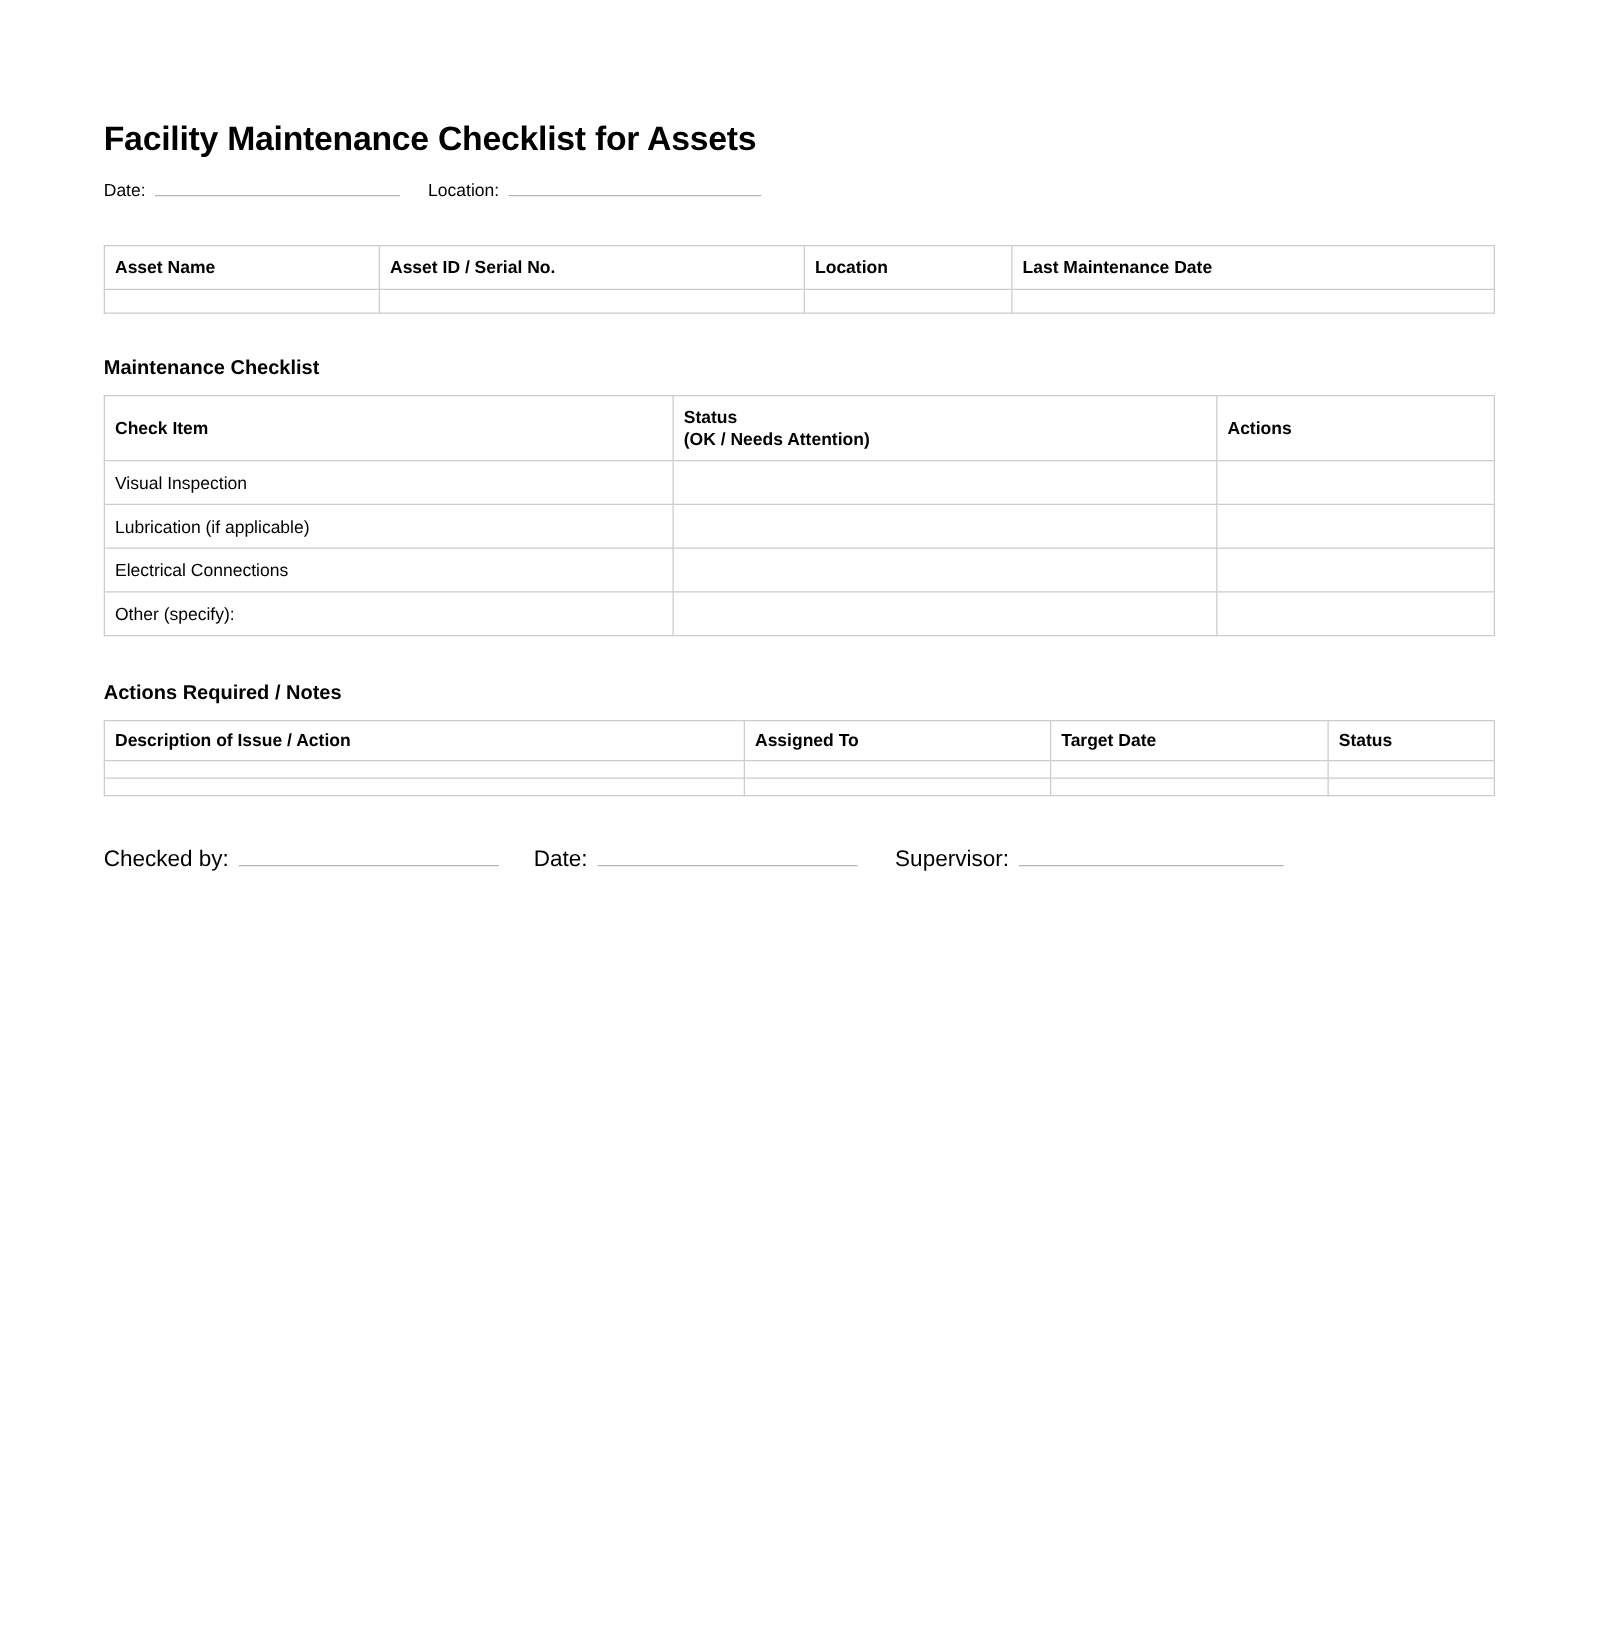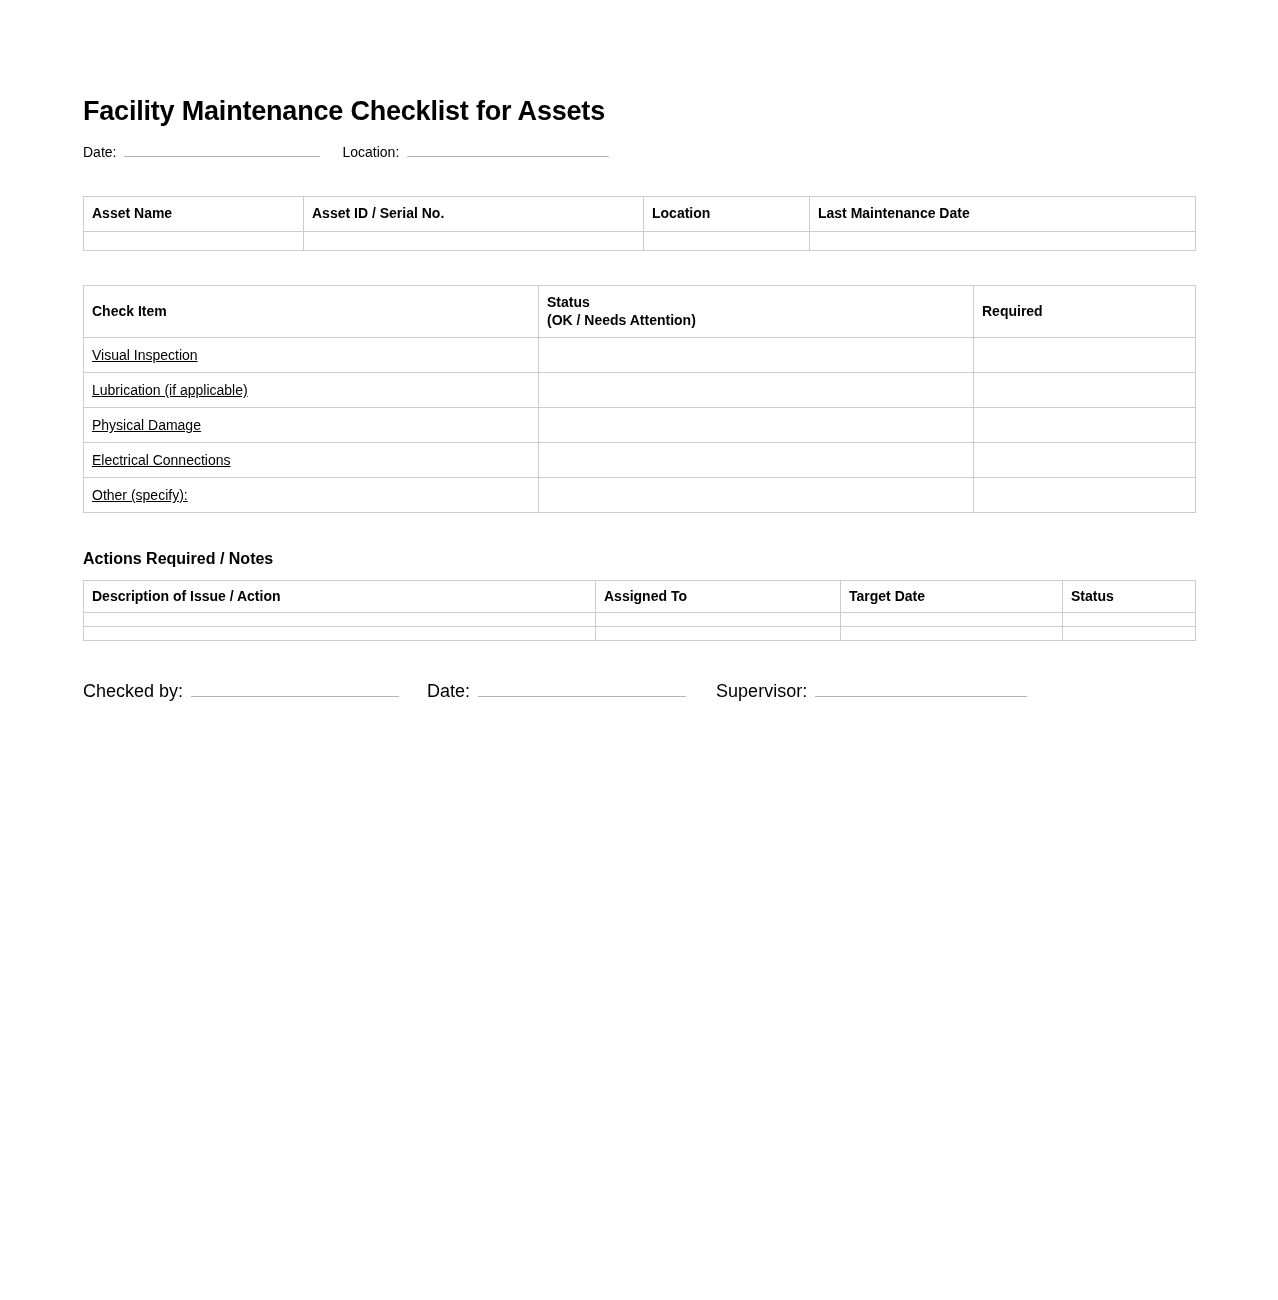--- a/index.html
+++ b/index.html
@@ -86,21 +86,21 @@
   .asset-table th { height: 35px; }
   .asset-table td { height: 19px; }
   .asset-table col.c1 { width: 220px; }
   .asset-table col.c2 { width: 340px; }
   .asset-table col.c3 { width: 166px; }
   .asset-table col.c4 { width: 386px; }
   .asset-section { margin-bottom: 34px; }
 
   
   .checklist-table th { height: 52px; vertical-align: middle; }
-  .checklist-table td { height: 35px; text-decoration: underline; }
+  .checklist-table td { height: 35px; }
   .checklist-table col.c1 { width: 455px; }
   .checklist-table col.c2 { width: 435px; }
   .checklist-table col.c3 { width: 222px; }
   .checklist-section { margin-bottom: 36px; }
   .status-head-line2 { display: block; }
 
   
   .actions-table th { height: 32px; }
   .actions-table td { height: 14px; }
   .actions-table col.c1 { width: 512px; }
@@ -173,50 +173,46 @@
           <td></td>
           <td></td>
           <td></td>
           <td></td>
         </tr>
       </tbody>
     </table>
   </section>
 
   <section class="checklist-section">
+    <h2 class="section-heading">Maintenance Checklist</h2>
 
     <table class="checklist-table">
       <colgroup>
         <col class="c1">
           <col class="c2">
           <col class="c3">
       </colgroup>
       <thead>
         <tr>
           <th>Check Item</th>
           <th>
             <span>Status</span>
             <span class="status-head-line2">(OK / Needs Attention)</span>
           </th>
-          <th>Required</th>
+          <th>Actions</th>
         </tr>
       </thead>
       <tbody>
         <tr>
           <td>Visual Inspection</td>
           <td></td>
           <td></td>
         </tr>
         <tr>
           <td>Lubrication (if applicable)</td>
-          <td></td>
-          <td></td>
-        </tr>
-        <tr>
-          <td>Physical Damage</td>
           <td></td>
           <td></td>
         </tr>
         <tr>
           <td>Electrical Connections</td>
           <td></td>
           <td></td>
         </tr>
         <tr>
           <td>Other (specify):</td>

